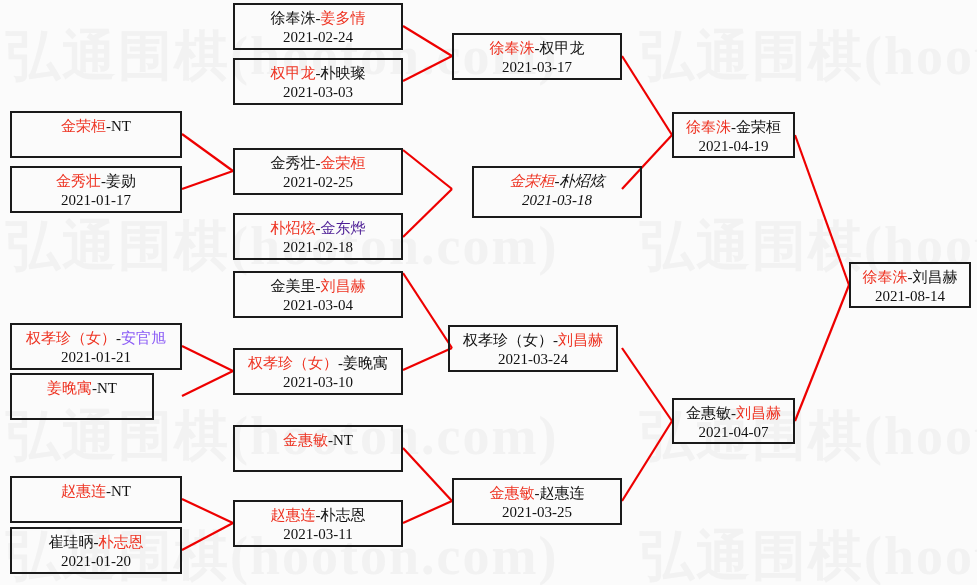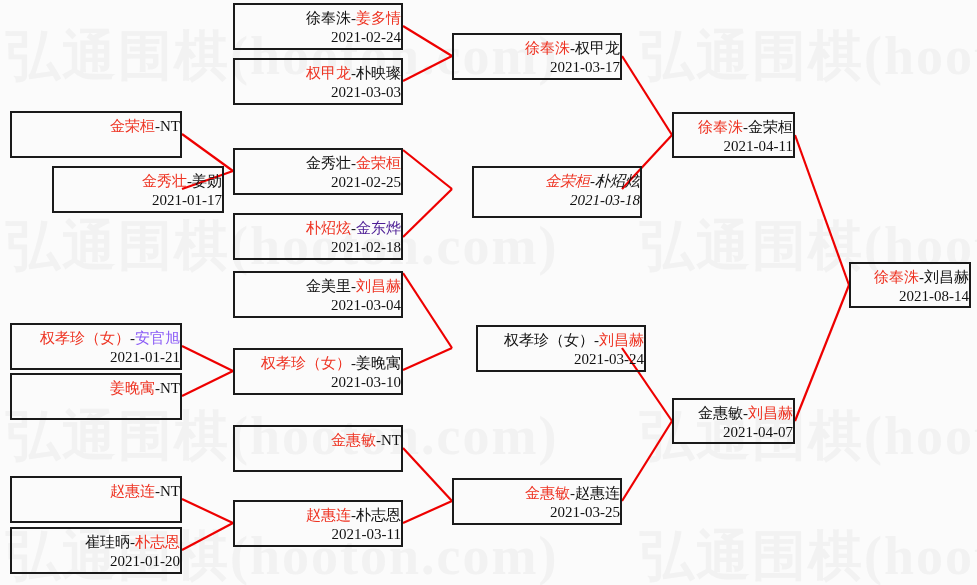--- a/index.html
+++ b/index.html
@@ -44,21 +44,21 @@
     pointer-events: none;
   }
   .match-box {
     position: absolute;
     box-sizing: border-box;
     border: 2px solid #1a1a1a;
     background: transparent;
     z-index: 2;
     display: flex;
     flex-direction: column;
-    align-items: flex-end;
+    align-items: center;
     justify-content: flex-start;
     padding-top: 3px;
     overflow: hidden;
   }
   .match-players {
     font-size: 15px;
     line-height: 20px;
     white-space: nowrap;
     color: #111111;
   }
@@ -117,21 +117,21 @@
         <div class="match-players"><span style="color: rgb(17, 17, 17);">徐奉洙</span><span style="color: rgb(17, 17, 17);">-</span><span class="w" style="color: rgb(238, 51, 34);">姜多情</span></div>
         <div class="match-date">2021-02-24</div>
       </div>
       <div class="match-box" style="left: 233px; top: 58px; width: 170px; height: 47px; border-color: rgb(26, 26, 26);">
         <div class="match-players"><span class="w" style="color: rgb(238, 51, 34);">权甲龙</span><span style="color: rgb(17, 17, 17);">-</span><span style="color: rgb(17, 17, 17);">朴映璨</span></div>
         <div class="match-date">2021-03-03</div>
       </div>
       <div class="match-box" style="left: 10px; top: 111px; width: 172px; height: 47px; border-color: rgb(26, 26, 26);">
         <div class="match-players"><span class="w" style="color: rgb(238, 51, 34);">金荣桓</span><span style="color: rgb(17, 17, 17);">-</span><span style="color: rgb(17, 17, 17);">NT</span></div>
       </div>
-      <div class="match-box" style="left: 10px; top: 166px; width: 172px; height: 47px; border-color: rgb(26, 26, 26); margin-left: 42px;">
+      <div class="match-box" style="left: 10px; top: 166px; width: 172px; height: 47px; border-color: rgb(26, 26, 26);">
         <div class="match-players"><span class="w" style="color: rgb(238, 51, 34);">金秀壮</span><span style="color: rgb(17, 17, 17);">-</span><span style="color: rgb(17, 17, 17);">姜勋</span></div>
         <div class="match-date">2021-01-17</div>
       </div>
       <div class="match-box" style="left: 233px; top: 148px; width: 170px; height: 47px; border-color: rgb(26, 26, 26);">
         <div class="match-players"><span style="color: rgb(17, 17, 17);">金秀壮</span><span style="color: rgb(17, 17, 17);">-</span><span class="w" style="color: rgb(238, 51, 34);">金荣桓</span></div>
         <div class="match-date">2021-02-25</div>
       </div>
       <div class="match-box" style="left: 233px; top: 213px; width: 170px; height: 47px; border-color: rgb(26, 26, 26);">
         <div class="match-players"><span class="w" style="color: rgb(238, 51, 34);">朴炤炫</span><span style="color: rgb(17, 17, 17);">-</span><span style="color: #4c1d95;">金东烨</span></div>
         <div class="match-date">2021-02-18</div>
@@ -139,38 +139,38 @@
       <div class="match-box" style="left: 452px; top: 33px; width: 170px; height: 47px; border-color: rgb(26, 26, 26);">
         <div class="match-players"><span class="w" style="color: rgb(238, 51, 34);">徐奉洙</span><span style="color: rgb(17, 17, 17);">-</span><span style="color: rgb(17, 17, 17);">权甲龙</span></div>
         <div class="match-date">2021-03-17</div>
       </div>
       <div class="match-box" style="left: 472px; top: 166px; width: 170px; height: 52px; border-color: rgb(26, 26, 26); font-style: italic;">
         <div class="match-players"><span class="w" style="color: rgb(238, 51, 34);">金荣桓</span><span style="color: rgb(17, 17, 17);">-</span><span style="color: rgb(17, 17, 17);">朴炤炫</span></div>
         <div class="match-date">2021-03-18</div>
       </div>
       <div class="match-box" style="left: 672px; top: 112px; width: 123px; height: 46px; border-color: rgb(26, 26, 26);">
         <div class="match-players"><span class="w" style="color: rgb(238, 51, 34);">徐奉洙</span><span style="color: rgb(17, 17, 17);">-</span><span style="color: rgb(17, 17, 17);">金荣桓</span></div>
-        <div class="match-date">2021-04-11</div>
+        <div class="match-date">2021-04-19</div>
       </div>
       <div class="match-box" style="left: 233px; top: 271px; width: 170px; height: 47px; border-color: rgb(26, 26, 26);">
         <div class="match-players"><span style="color: rgb(17, 17, 17);">金美里</span><span style="color: rgb(17, 17, 17);">-</span><span class="w" style="color: rgb(238, 51, 34);">刘昌赫</span></div>
         <div class="match-date">2021-03-04</div>
       </div>
       <div class="match-box" style="left: 10px; top: 323px; width: 172px; height: 47px; border-color: rgb(26, 26, 26);">
         <div class="match-players"><span class="w" style="color: rgb(238, 51, 34);">权孝珍（女）</span><span style="color: rgb(17, 17, 17);">-</span><span style="color: #8b5cf6;">安官旭</span></div>
         <div class="match-date">2021-01-21</div>
       </div>
-      <div class="match-box" style="left: 10px; top: 373px; width: 172px; height: 47px; border-color: rgb(26, 26, 26);">
+      <div class="match-box" style="left: 10px; top: 373px; width: 144px; height: 47px; border-color: rgb(26, 26, 26);">
         <div class="match-players"><span class="w" style="color: rgb(238, 51, 34);">姜晚寓</span><span style="color: rgb(17, 17, 17);">-</span><span style="color: rgb(17, 17, 17);">NT</span></div>
       </div>
       <div class="match-box" style="left: 233px; top: 348px; width: 170px; height: 47px; border-color: rgb(26, 26, 26);">
         <div class="match-players"><span class="w" style="color: rgb(238, 51, 34);">权孝珍（女）</span><span style="color: rgb(17, 17, 17);">-</span><span style="color: rgb(17, 17, 17);">姜晚寓</span></div>
         <div class="match-date">2021-03-10</div>
       </div>
-      <div class="match-box" style="left: 476px; top: 325px; width: 170px; height: 47px; border-color: rgb(26, 26, 26);">
+      <div class="match-box" style="left: 448px; top: 325px; width: 170px; height: 47px; border-color: rgb(26, 26, 26);">
         <div class="match-players"><span style="color: rgb(17, 17, 17);">权孝珍（女）</span><span style="color: rgb(17, 17, 17);">-</span><span class="w" style="color: rgb(238, 51, 34);">刘昌赫</span></div>
         <div class="match-date">2021-03-24</div>
       </div>
       <div class="match-box" style="left: 233px; top: 425px; width: 170px; height: 47px; border-color: rgb(26, 26, 26);">
         <div class="match-players"><span class="w" style="color: rgb(238, 51, 34);">金惠敏</span><span style="color: rgb(17, 17, 17);">-</span><span style="color: rgb(17, 17, 17);">NT</span></div>
       </div>
       <div class="match-box" style="left: 10px; top: 476px; width: 172px; height: 47px; border-color: rgb(26, 26, 26);">
         <div class="match-players"><span class="w" style="color: rgb(238, 51, 34);">赵惠连</span><span style="color: rgb(17, 17, 17);">-</span><span style="color: rgb(17, 17, 17);">NT</span></div>
       </div>
       <div class="match-box" style="left: 10px; top: 527px; width: 172px; height: 47px; border-color: rgb(26, 26, 26);">

